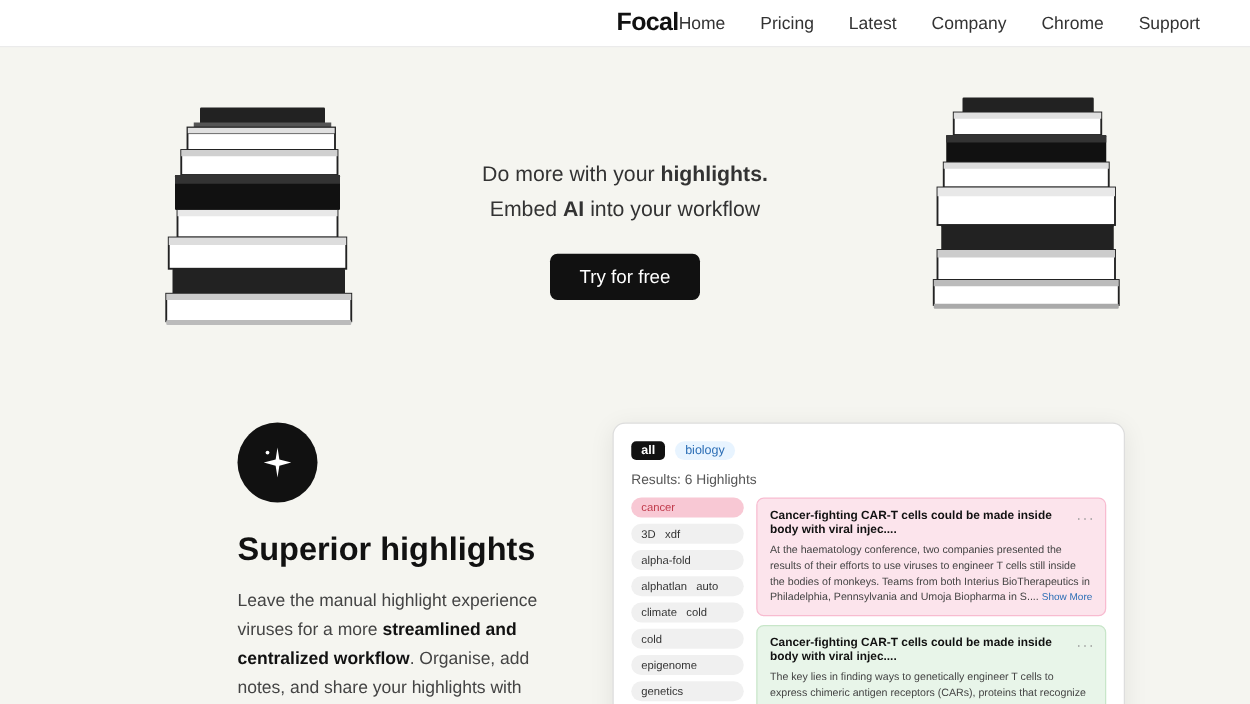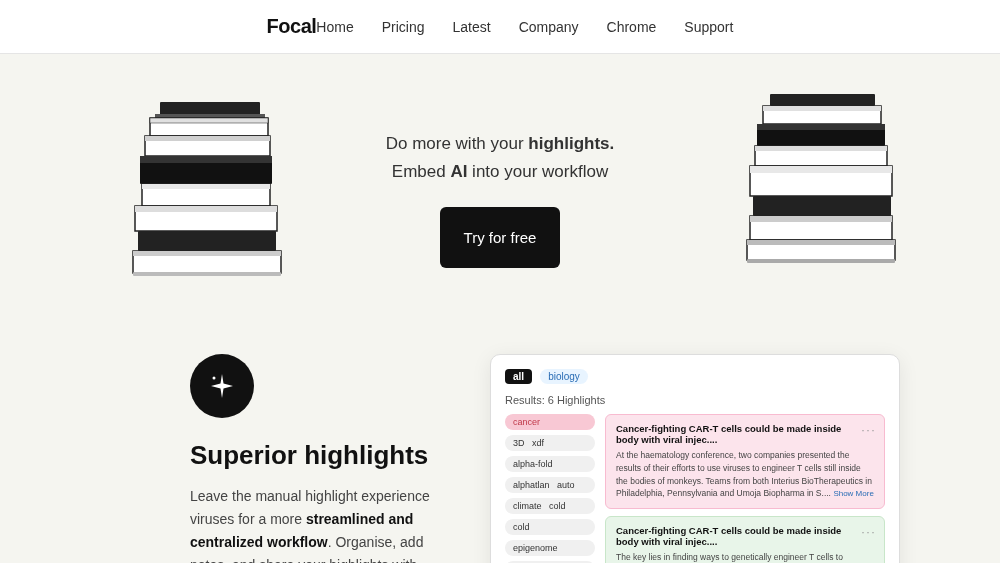--- a/index.html
+++ b/index.html
@@ -11,23 +11,23 @@
       min-height: 563px;
       overflow: hidden;
     }
 
     
     nav {
       background: #fff;
       border-bottom: 1px solid #e5e5e5;
       display: flex;
       align-items: center;
-      justify-content: center;
+      justify-content: flex-end;
       padding: 0 40px;
-      height: 54px;
+      height: 38px;
     }
     .nav-logo {
       font-size: 20px;
       font-weight: 800;
       color: #111;
       letter-spacing: -0.5px;
     }
     .nav-links {
       display: flex;
       gap: 28px;
@@ -91,21 +91,21 @@
       line-height: 1.6;
       margin-bottom: 22px;
     }
     .hero-subtitle strong {
       font-weight: 700;
     }
     .btn-cta {
       background: #111;
       color: #fff;
       border: none;
-      padding: 22px 24px;
+      padding: 10px 24px;
       border-radius: 6px;
       font-size: 15px;
       cursor: pointer;
       font-weight: 500;
       text-align: center;
     }
 
     
     .book-left, .book-right {
       position: absolute;

